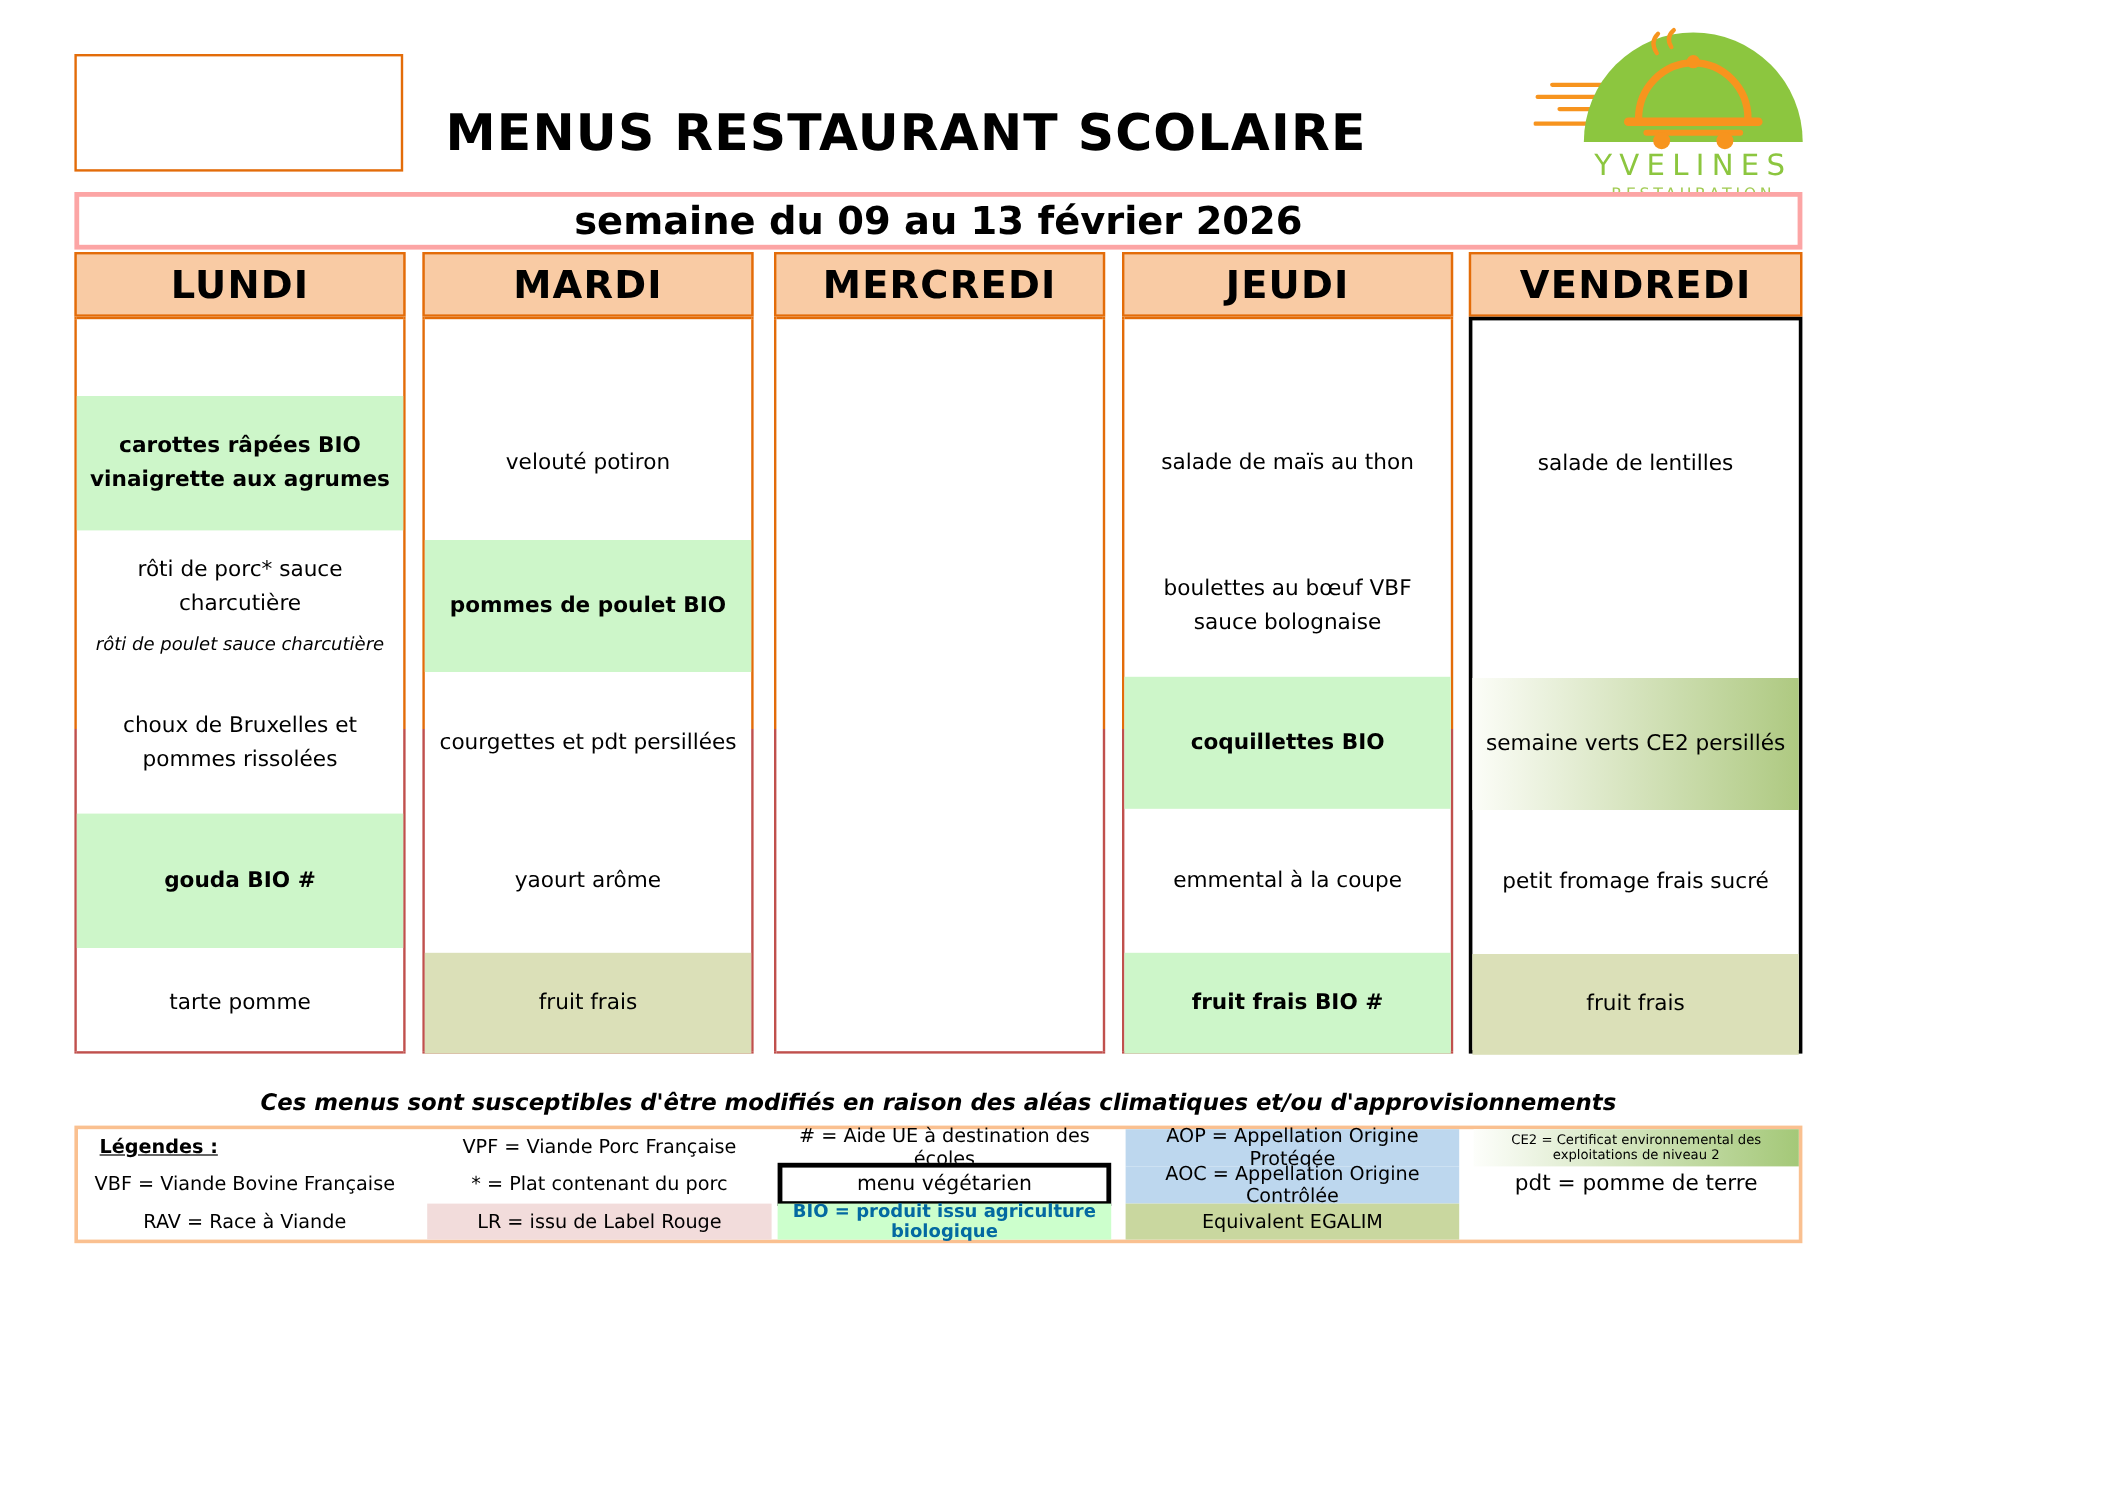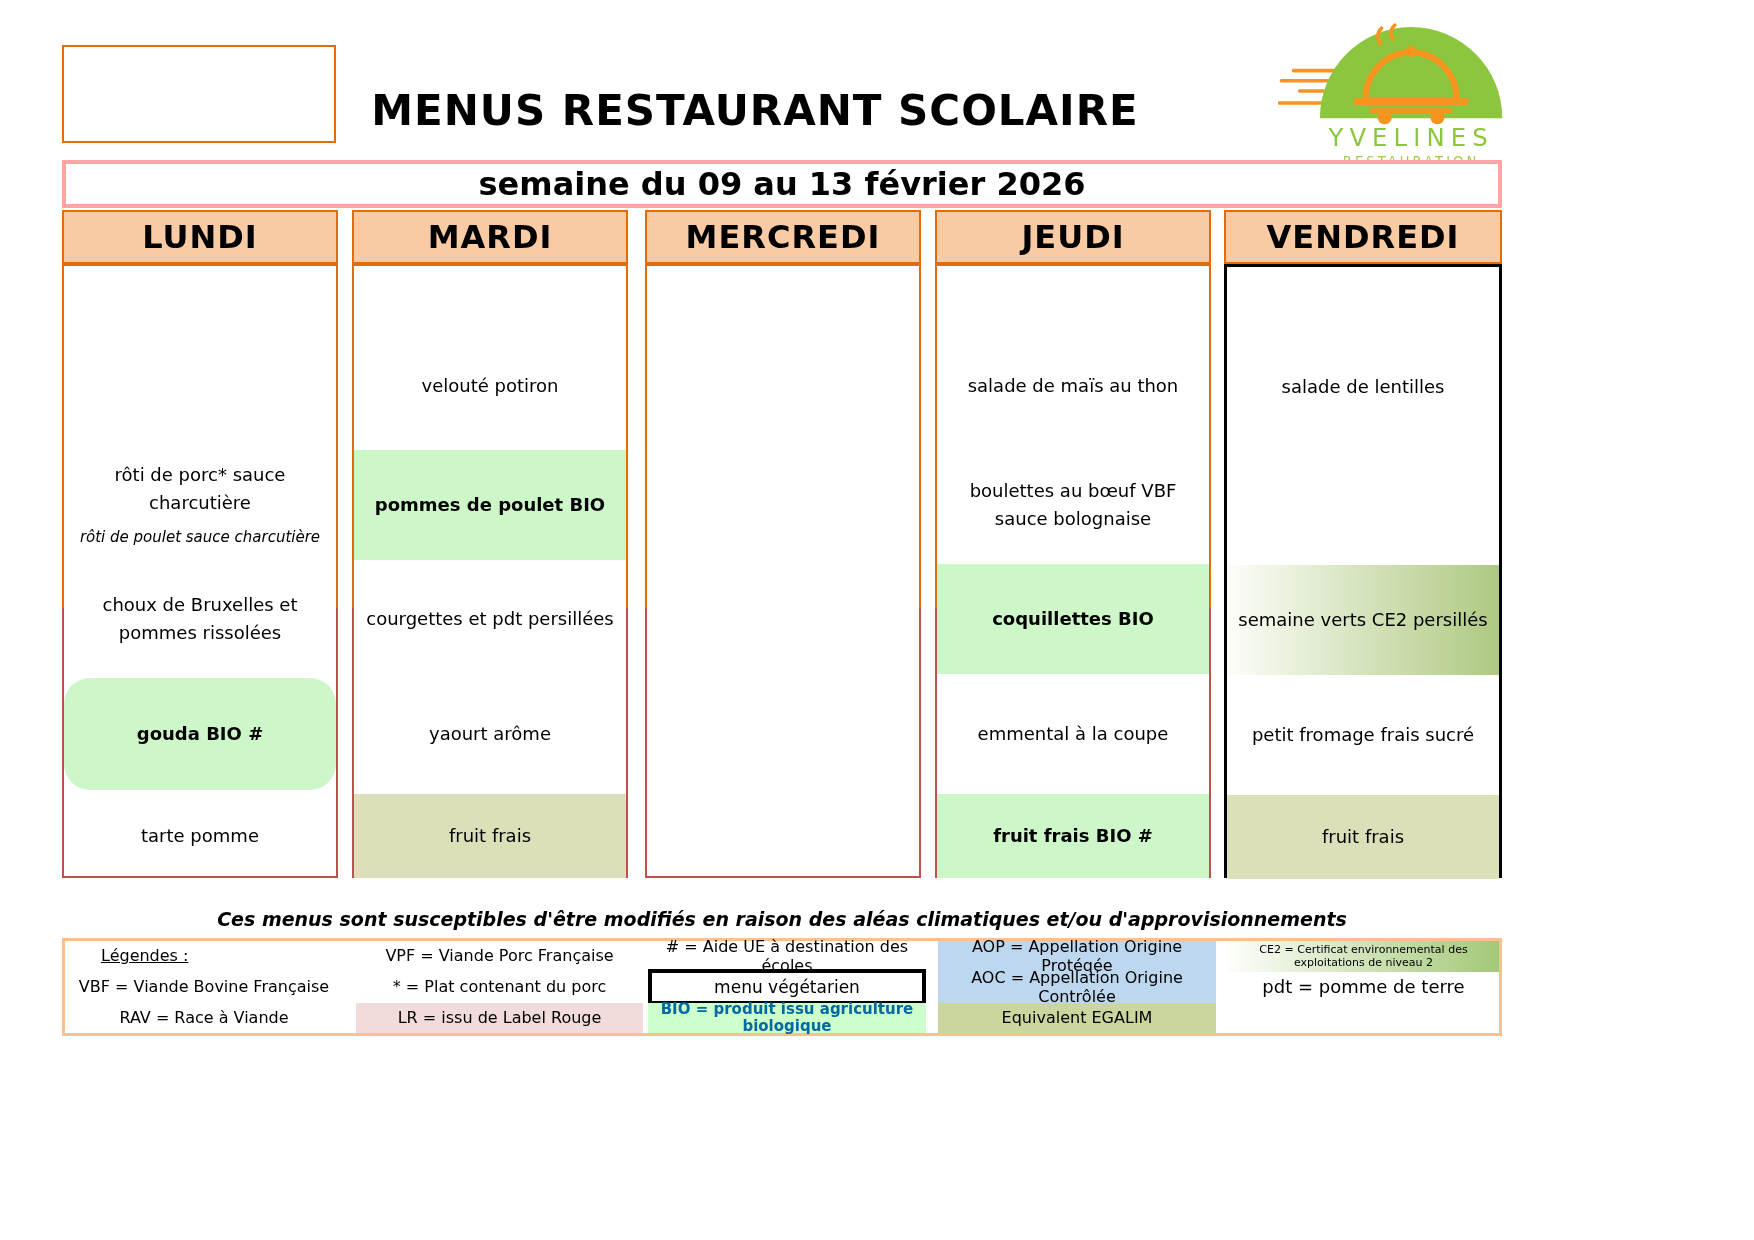--- a/index.html
+++ b/index.html
@@ -30,21 +30,21 @@
   .day-body{position:relative;height:614px;background:#fff;
     border:2px solid #E36C09;
     border-image:linear-gradient(to bottom,#E36C09 56%,#C0504D 56%) 1;}
   .day-body.black{border:3px solid #000;border-image:none;padding-left:16px;}
   .cell{position:absolute;left:0;right:0;display:flex;flex-direction:column;
     align-items:center;justify-content:center;text-align:center;
     font-size:18px;line-height:1.55;padding:0 8px;}
   .r1{top:64px;height:112px;}
   .r2{top:184px;height:110px;}
   .r3{top:298px;height:110px;}
-  .r4{top:412px;height:112px;border-radius:26px;}
+  .r4{top:412px;height:112px;}
   .r5{top:528px;height:84px;}
   .bg-green{background:#CDF6C9;}
   .bg-olive{background:#DBE0B8;}
   .bg-grad{background:linear-gradient(to right,#FCFDF8,#AEC981);}
   .bold{font-weight:bold;}
   .sub{font-style:italic;font-size:15px;font-weight:normal;margin-top:9px;}
 
   
   .note{position:absolute;left:62px;top:908px;width:1440px;text-align:center;
     font-size:19px;font-style:italic;font-weight:bold;}
@@ -53,21 +53,21 @@
   .lcell{position:absolute;display:flex;align-items:center;justify-content:center;
     text-align:center;font-size:16px;line-height:1.15;}
   .lc1{left:0;width:278px;}
   .lc2{left:291px;width:287px;}
   .lc3{left:583px;width:278px;}
   .lc4{left:873px;width:278px;}
   .lc5{left:1163px;width:271px;}
   .lr1{top:0;height:31px;}
   .lr2{top:31px;height:31px;}
   .lr3{top:62px;height:30px;}
-  .legend-title{justify-content:flex-start;padding-left:36px;font-weight:normal;
+  .legend-title{justify-content:flex-start;padding-left:18px;font-weight:bold;
     text-decoration:underline;}
   .bg-pink{background:#F2DCDB;}
   .bg-blue{background:#BDD7EE;}
   .bg-egalim{background:#C9D79F;}
   .bg-bio{background:#CCFFCC;color:#0369a1;font-weight:bold;font-size:15px;}
   .ce2{background:linear-gradient(to right,#FDFEFB,#A4C878);font-size:11px;
     padding:0 4px;}
   .pdt{font-size:18px;font-weight:500;}
   .vege-box{position:absolute;left:583px;top:28px;width:278px;height:36px;
     border:4px solid #000;background:#fff;display:flex;align-items:center;
@@ -104,20 +104,23 @@
 
 <div class="weekbar">
   <span>semaine du 09 au 13 février 2026</span>
 </div>
 
 <div class="col" style="left:62px">
   <div class="day-header">
     <span>LUNDI</span>
   </div>
   <div class="day-body">
+    <div class="cell r1 bg-green bold">
+      <span>carottes râpées BIO vinaigrette aux agrumes</span>
+    </div>
     <div class="cell r2">
       <span>rôti de porc* sauce charcutière</span>
       <span class="sub">rôti de poulet sauce charcutière</span>
     </div>
     <div class="cell r3">
       <span>choux de Bruxelles et pommes rissolées</span>
     </div>
     <div class="cell r4 bg-green bold">
       <span>gouda BIO #</span>
     </div>

